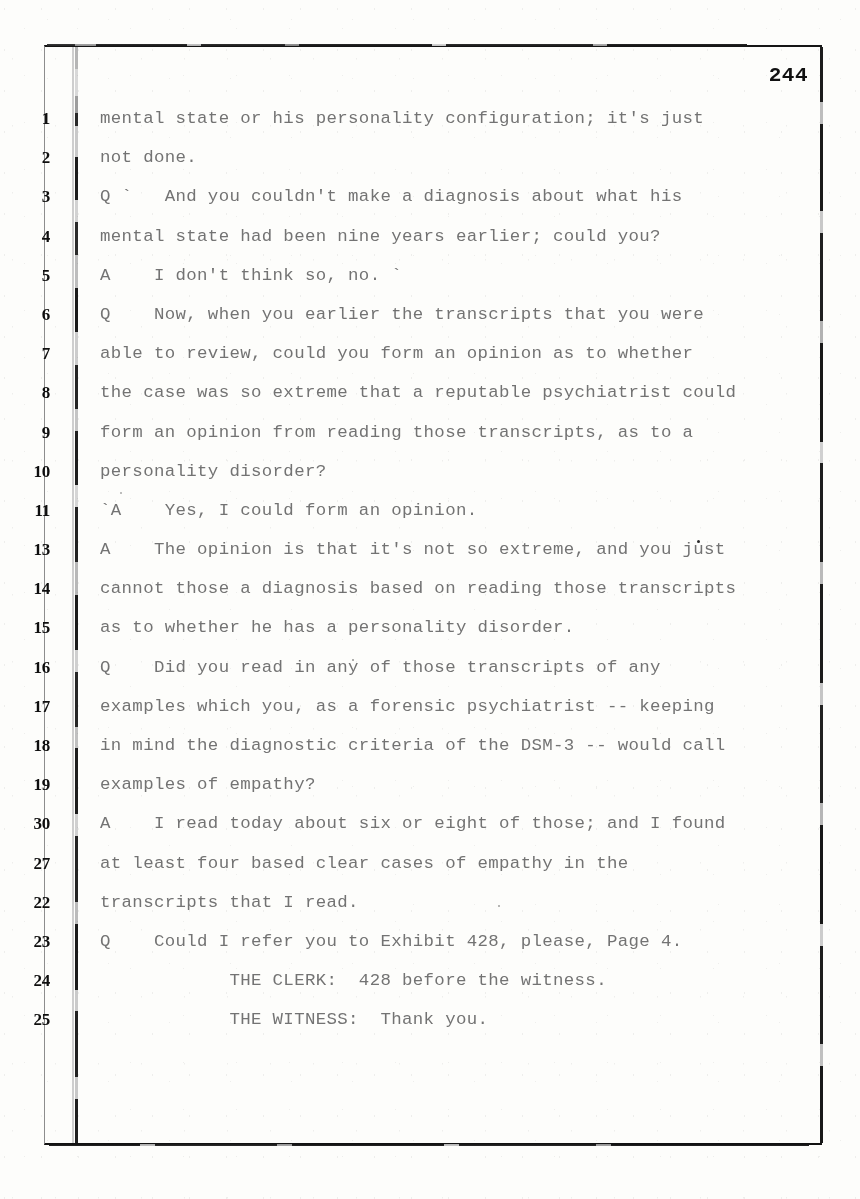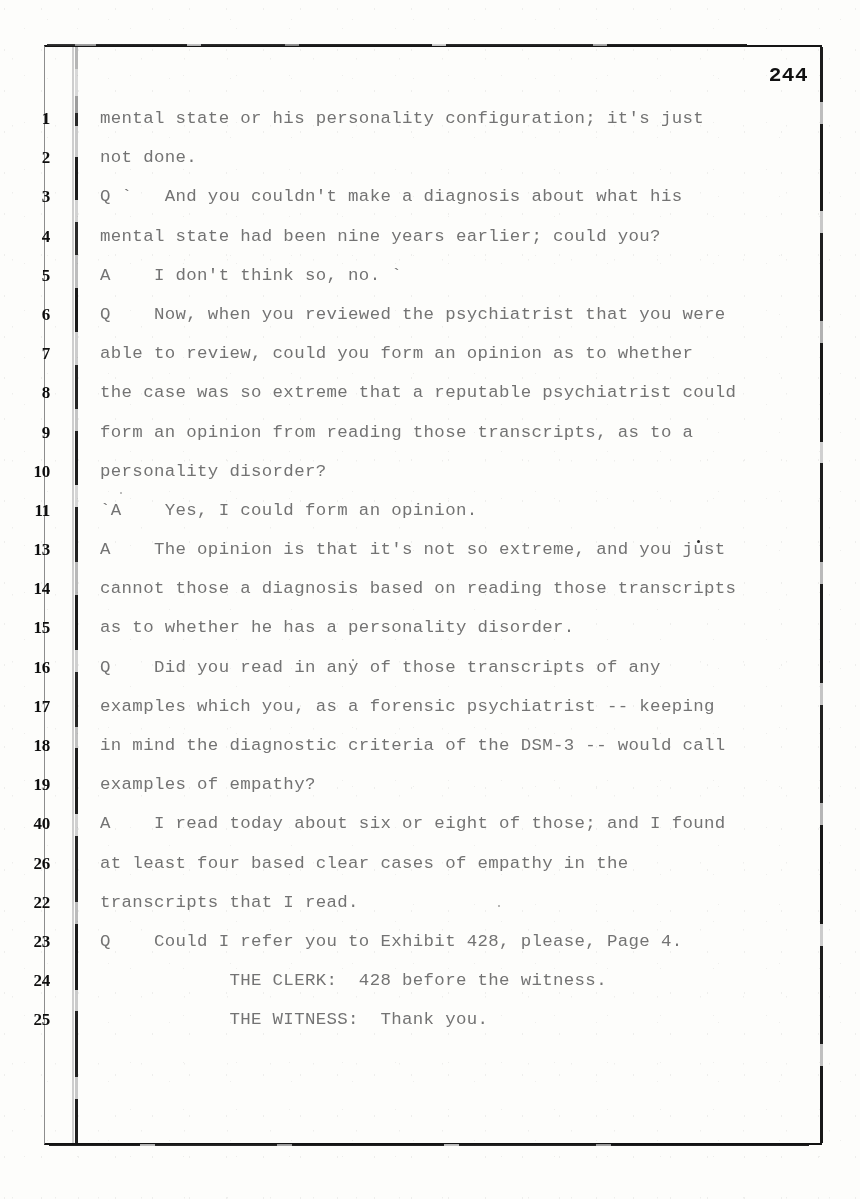--- a/index.html
+++ b/index.html
@@ -220,21 +220,21 @@
       <div class="t-line">
         <div class="t-num">4</div>
         <div class="t-text">mental state had been nine years earlier; could you?</div>
       </div>
       <div class="t-line">
         <div class="t-num">5</div>
         <div class="t-text">A    I don't think so, no. `</div>
       </div>
       <div class="t-line">
         <div class="t-num">6</div>
-        <div class="t-text">Q    Now, when you reviewed the psychiatrist that you were</div>
+        <div class="t-text">Q    Now, when you earlier the transcripts that you were</div>
       </div>
       <div class="t-line">
         <div class="t-num">7</div>
         <div class="t-text">able to review, could you form an opinion as to whether</div>
       </div>
       <div class="t-line">
         <div class="t-num">8</div>
         <div class="t-text">the case was so extreme that a reputable psychiatrist could</div>
       </div>
       <div class="t-line">
@@ -271,25 +271,25 @@
       </div>
       <div class="t-line">
         <div class="t-num">18</div>
         <div class="t-text">in mind the diagnostic criteria of the DSM-3 -- would call</div>
       </div>
       <div class="t-line">
         <div class="t-num">19</div>
         <div class="t-text">examples of empathy?</div>
       </div>
       <div class="t-line">
-        <div class="t-num">40</div>
+        <div class="t-num">30</div>
         <div class="t-text">A    I read today about six or eight of those; and I found</div>
       </div>
       <div class="t-line">
-        <div class="t-num">26</div>
+        <div class="t-num">27</div>
         <div class="t-text">at least four based clear cases of empathy in the</div>
       </div>
       <div class="t-line">
         <div class="t-num">22</div>
         <div class="t-text">transcripts that I read.</div>
       </div>
       <div class="t-line">
         <div class="t-num">23</div>
         <div class="t-text">Q    Could I refer you to Exhibit 428, please, Page 4.</div>
       </div>

